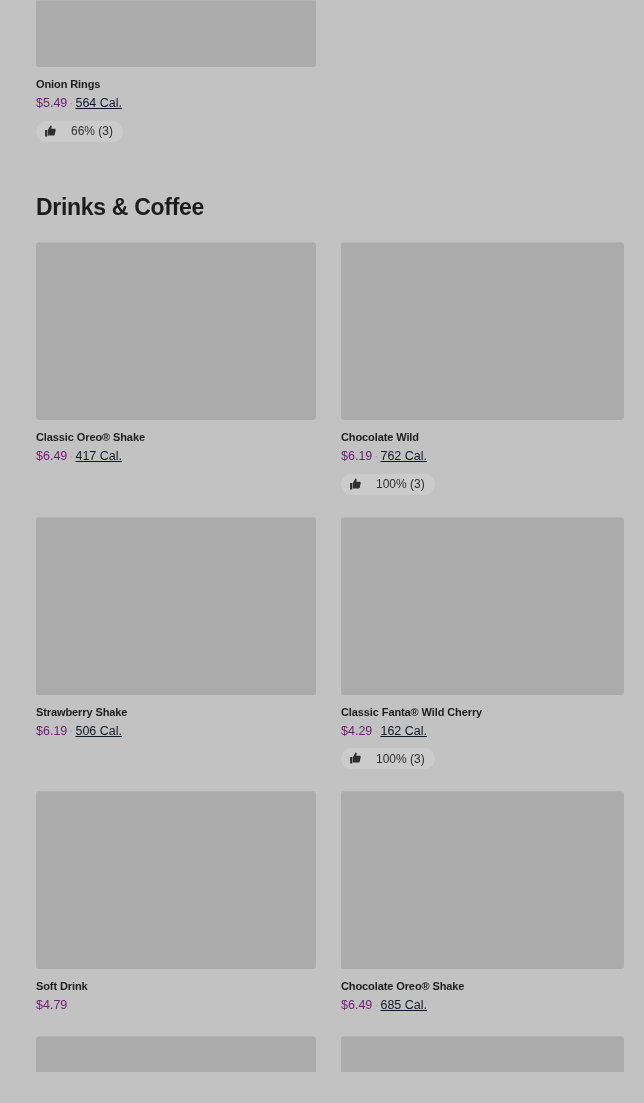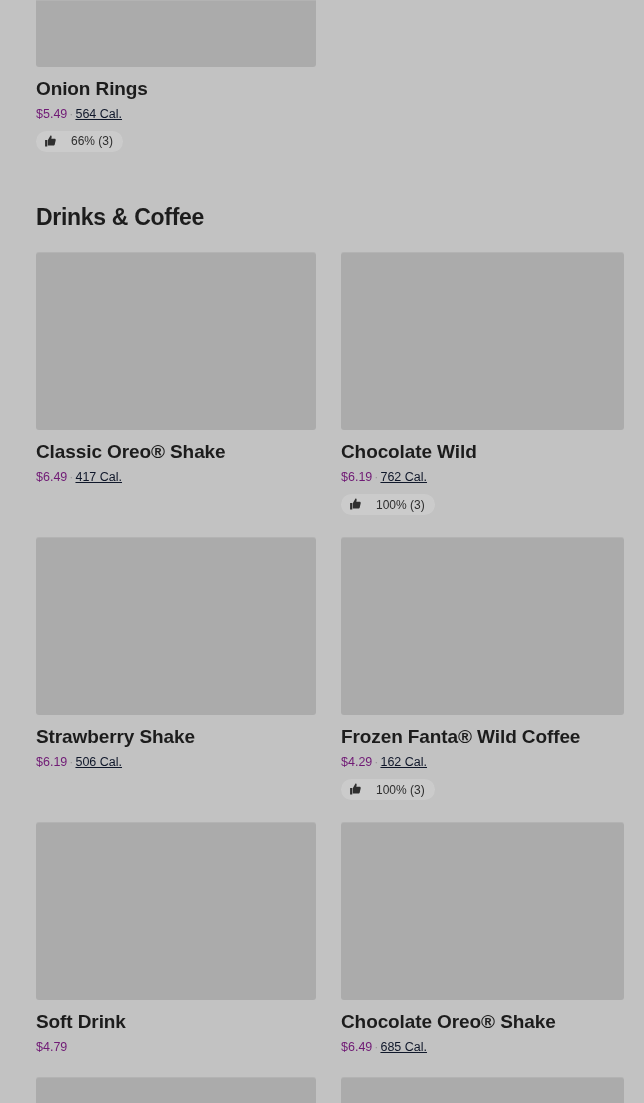--- a/index.html
+++ b/index.html
@@ -61,21 +61,21 @@
     box-shadow: inset 0 1px 0 0 rgba(255,255,255,0.10);
   }
 
   .thumb-tall   { height: 178px; }
   .thumb-clip-top    { height: 67px; border-radius: 0 0 3px 3px; }
   .thumb-clip-bottom { height: 36px; border-radius: 3px 3px 0 0; }
 
   .info { padding-top: 10px; }
 
   .item-title {
-    font-size: 19px;
+    font-size: 11px;
     font-weight: bold;
     color: #1c1c1c;
     line-height: 1.3;
     letter-spacing: -0.1px;
   }
 
   .meta {
     margin-top: 4px;
     font-size: 12.5px;
     line-height: 1.3;
@@ -186,21 +186,21 @@
         <div class="item-title">Strawberry Shake</div>
         <div class="meta">
           <span class="price">$6.19</span><span class="dot">·</span><span class="cal">506 Cal.</span>
         </div>
       </div>
     </div>
 
     <div class="card">
       <div class="thumb thumb-tall"></div>
       <div class="info">
-        <div class="item-title">Frozen Fanta® Wild Coffee</div>
+        <div class="item-title">Classic Fanta® Wild Cherry</div>
         <div class="meta">
           <span class="price">$4.29</span><span class="dot">·</span><span class="cal">162 Cal.</span>
         </div>
         <div class="badge">
           <span class="thumb-icon">
             <svg width="13" height="13" viewBox="0 0 24 24" fill="#2e2e2e" aria-hidden="true">
               <path d="M2 10h4v12H2z"></path>
               <path d="M7 10.5 12 2c1.4 0 2.3 1 2.1 2.4L13.5 8h6.1c1.3 0 2.3 1.2 2 2.5l-1.8 8.1c-.2 1.1-1.2 1.9-2.3 1.9H7z"></path>
             </svg>
           </span>

